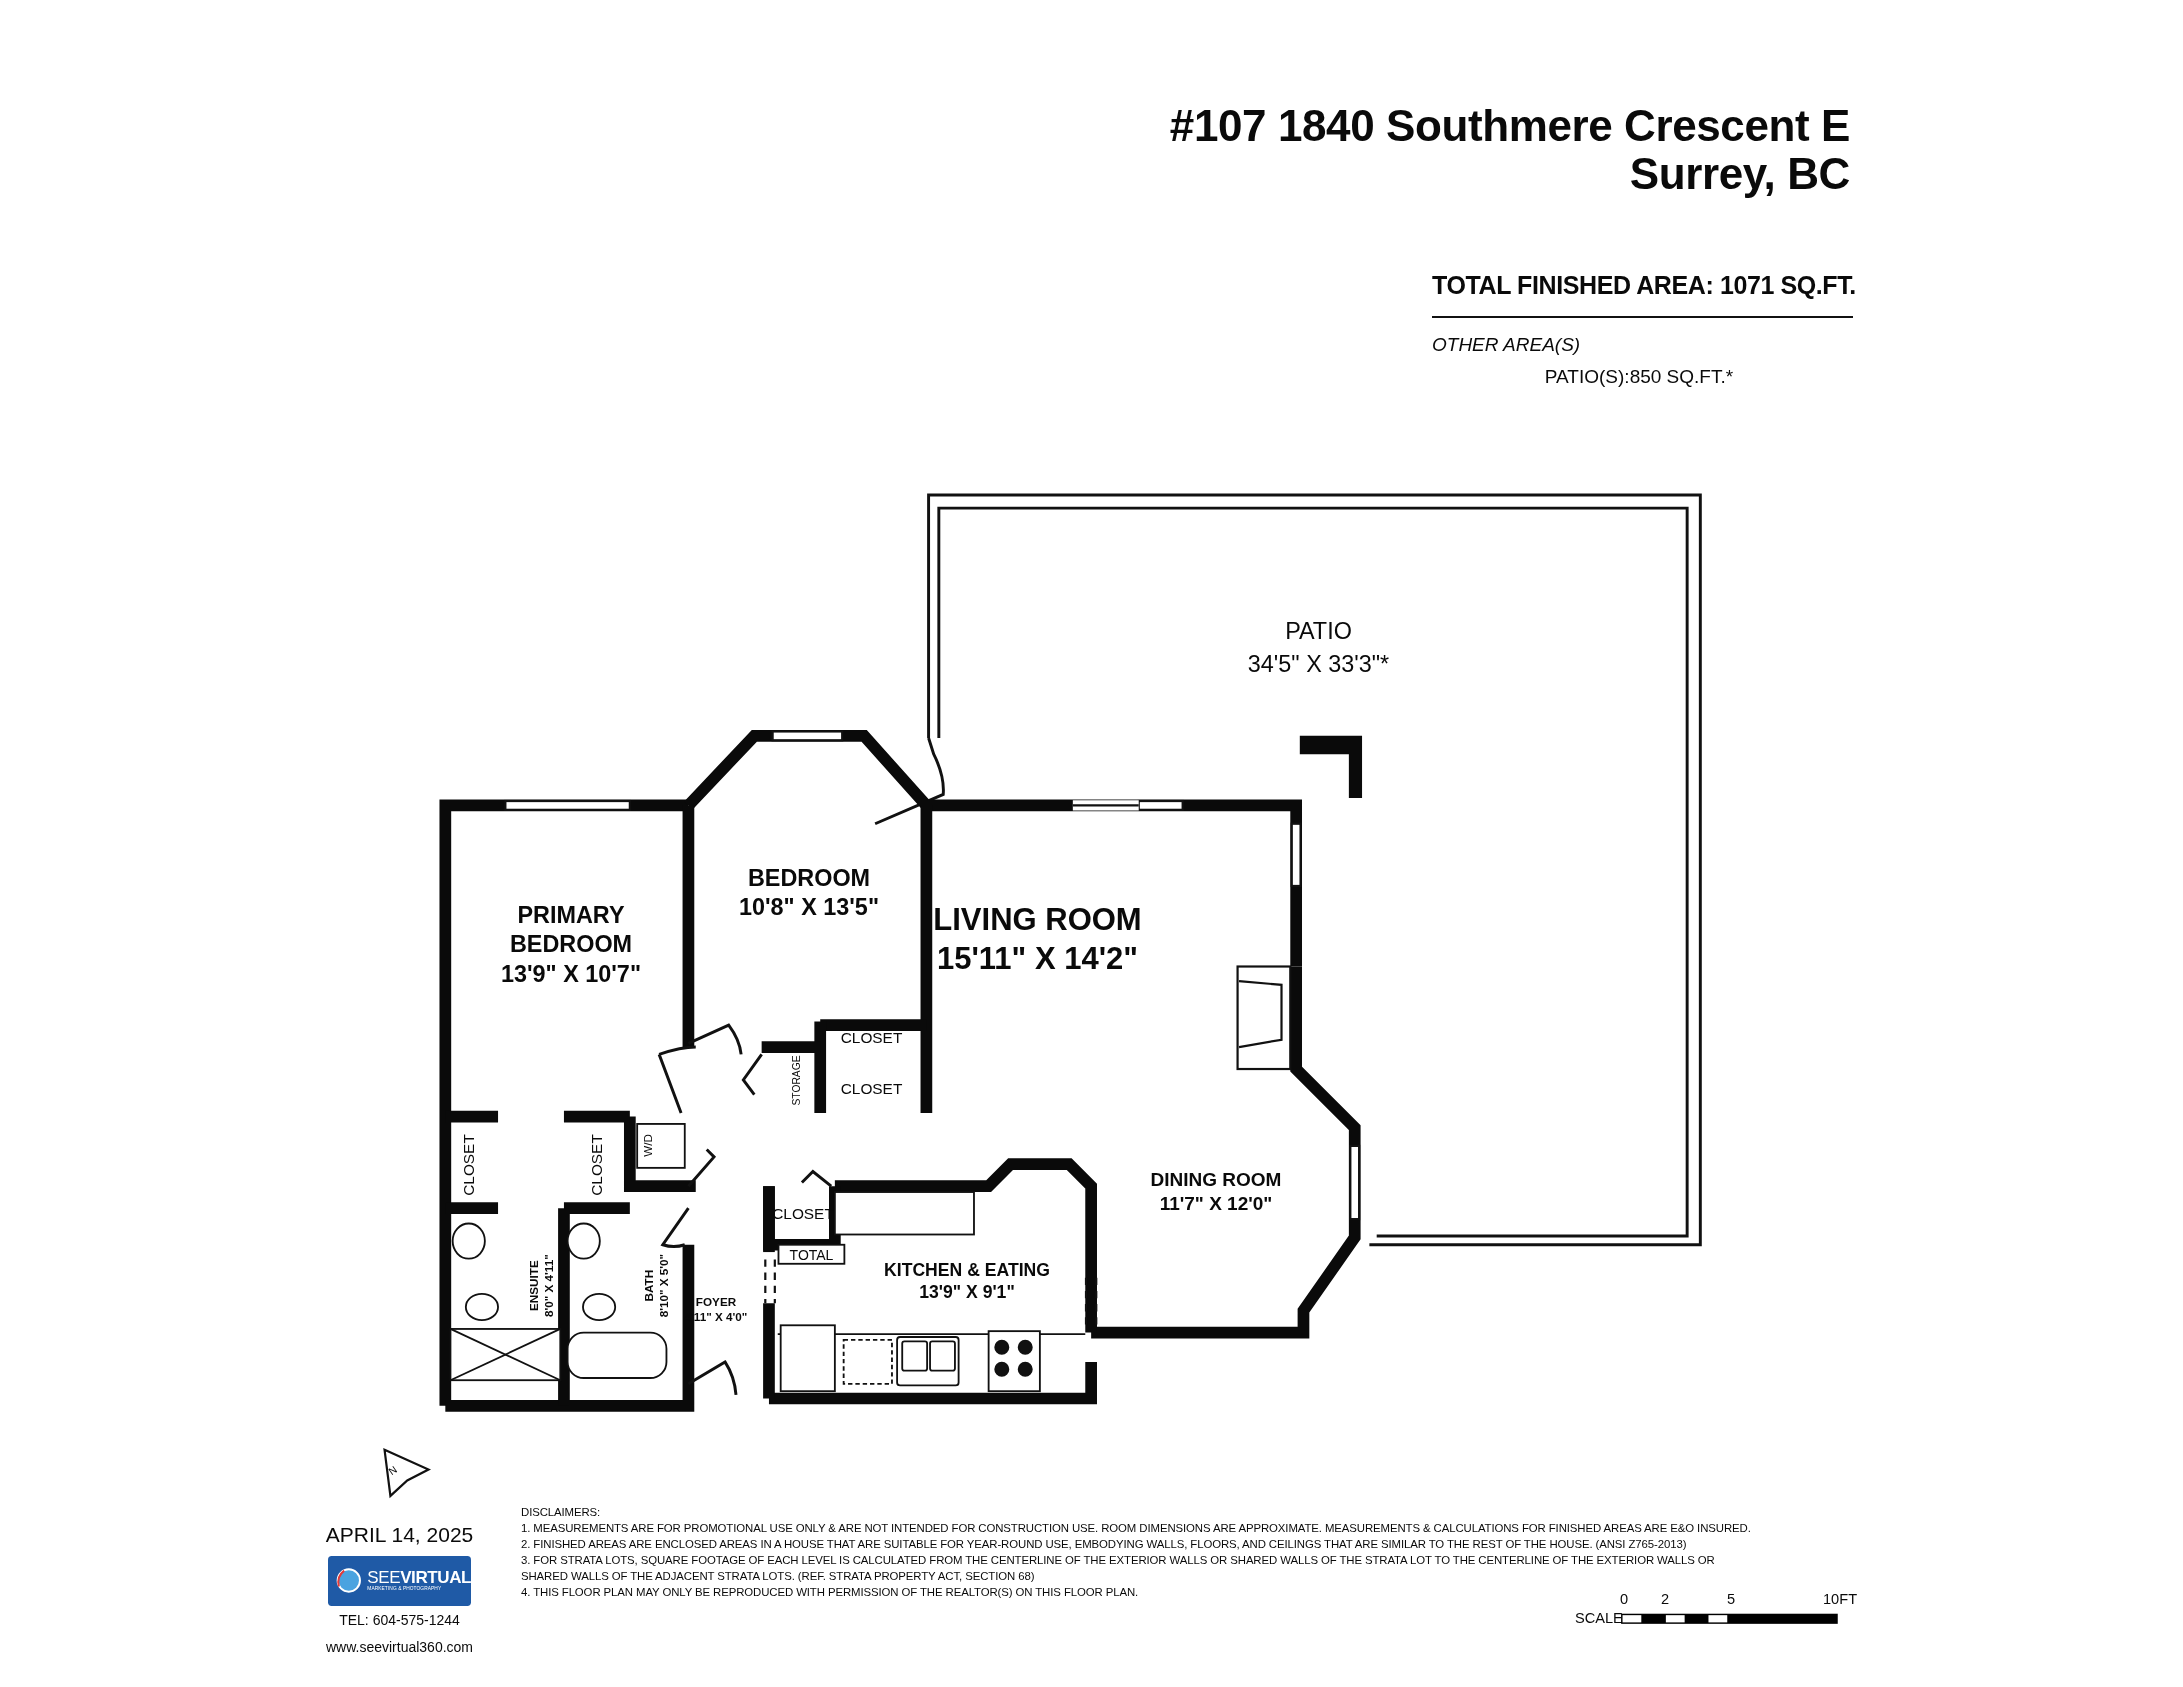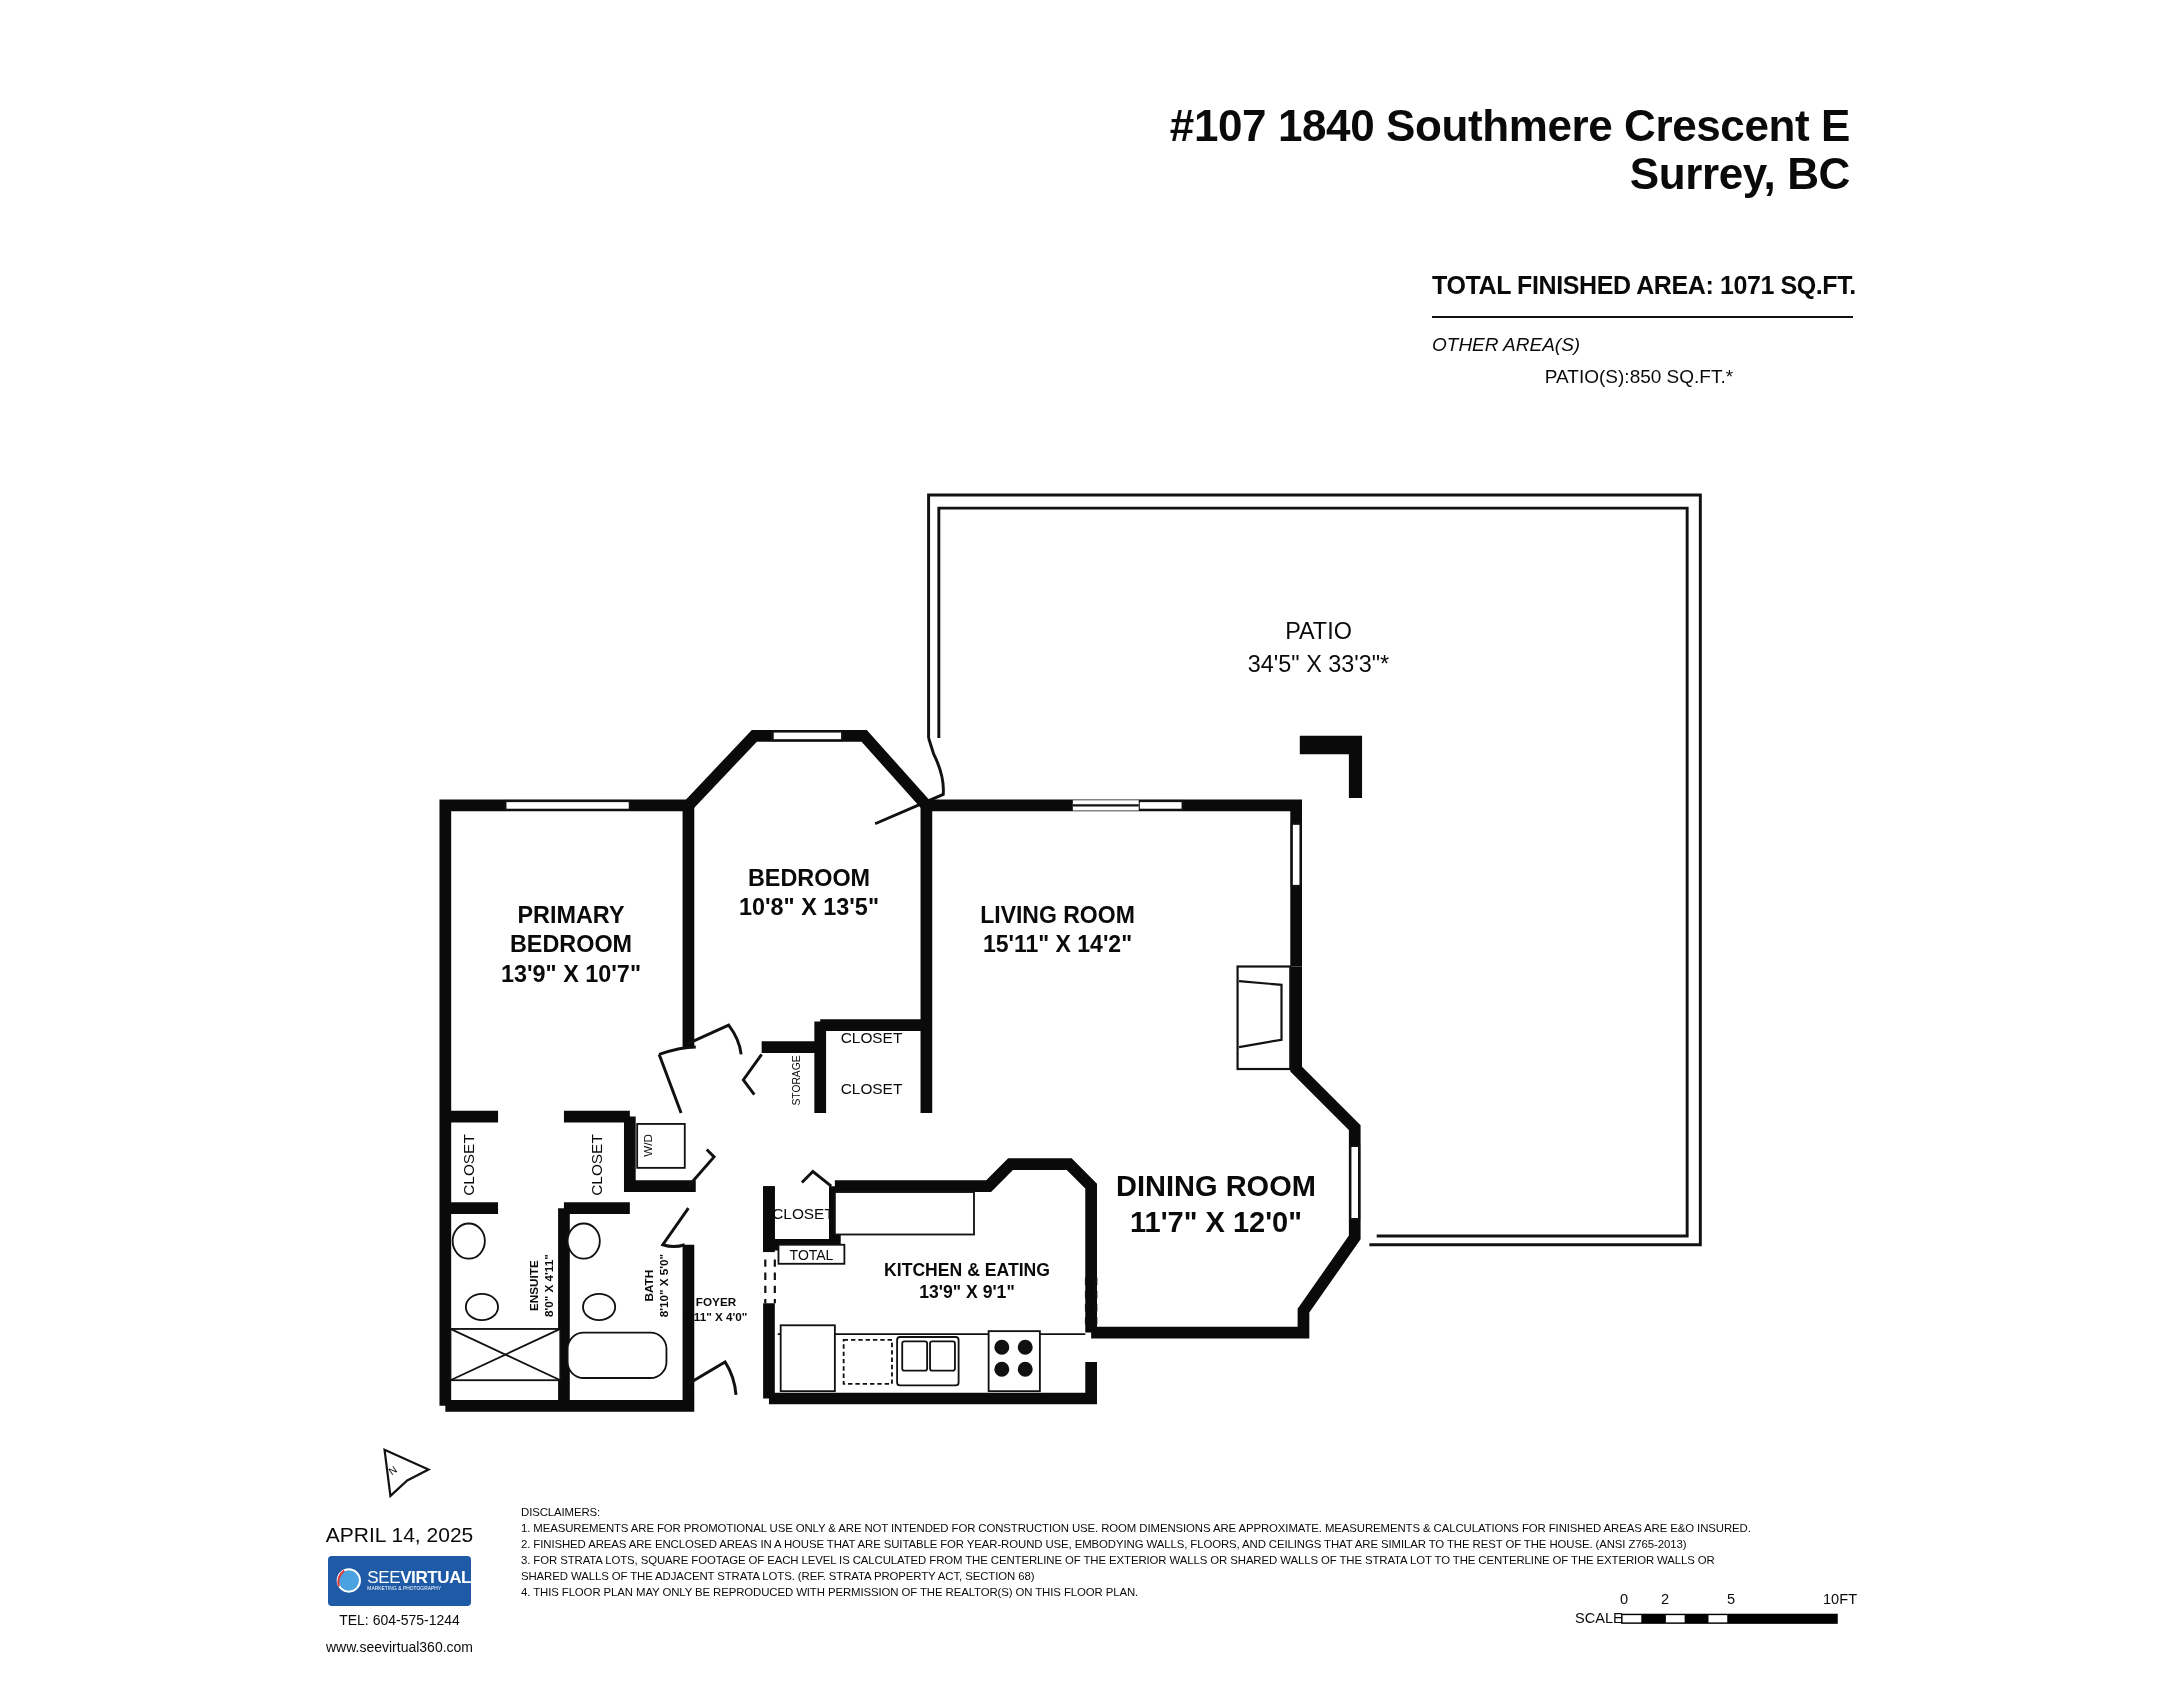--- a/index.html
+++ b/index.html
@@ -165,25 +165,25 @@
 </div>
 <div class="abs room-label" style="left:461px; top:901px; width:220px; font-size:23.4px;">
   <div>PRIMARY</div>
   <div>BEDROOM</div>
   <div>13'9" X 10'7"</div>
 </div>
 <div class="abs room-label" style="left:703px; top:864px; width:212px; font-size:23.4px;">
   <div>BEDROOM</div>
   <div>10'8" X 13'5"</div>
 </div>
-<div class="abs room-label" style="left:933px; top:901px; width:249px; font-size:23px;">
+<div class="abs room-label" style="left:913px; top:901px; width:249px; font-size:31px;">
   <div>LIVING ROOM</div>
   <div>15'11" X 14'2"</div>
 </div>
-<div class="abs room-label" style="left:1099px; top:1168px; width:234px; font-size:29px;text-align:center;">
+<div class="abs room-label" style="left:1099px; top:1168px; width:234px; font-size:19px;text-align:center;">
   <div>DINING ROOM</div>
   <div>11'7" X 12'0"</div>
 </div>
 <div class="abs room-label" style="left:850px; top:1260px; width:234px; font-size:17.6px;">
   <div>KITCHEN &amp; EATING</div>
   <div>13'9" X 9'1"</div>
 </div>
 <div class="abs room-label" style="left:672px; top:1295px; width:88px; font-size:11.7px;">
   <div>FOYER</div>
   <div>4'11" X 4'0"</div>

